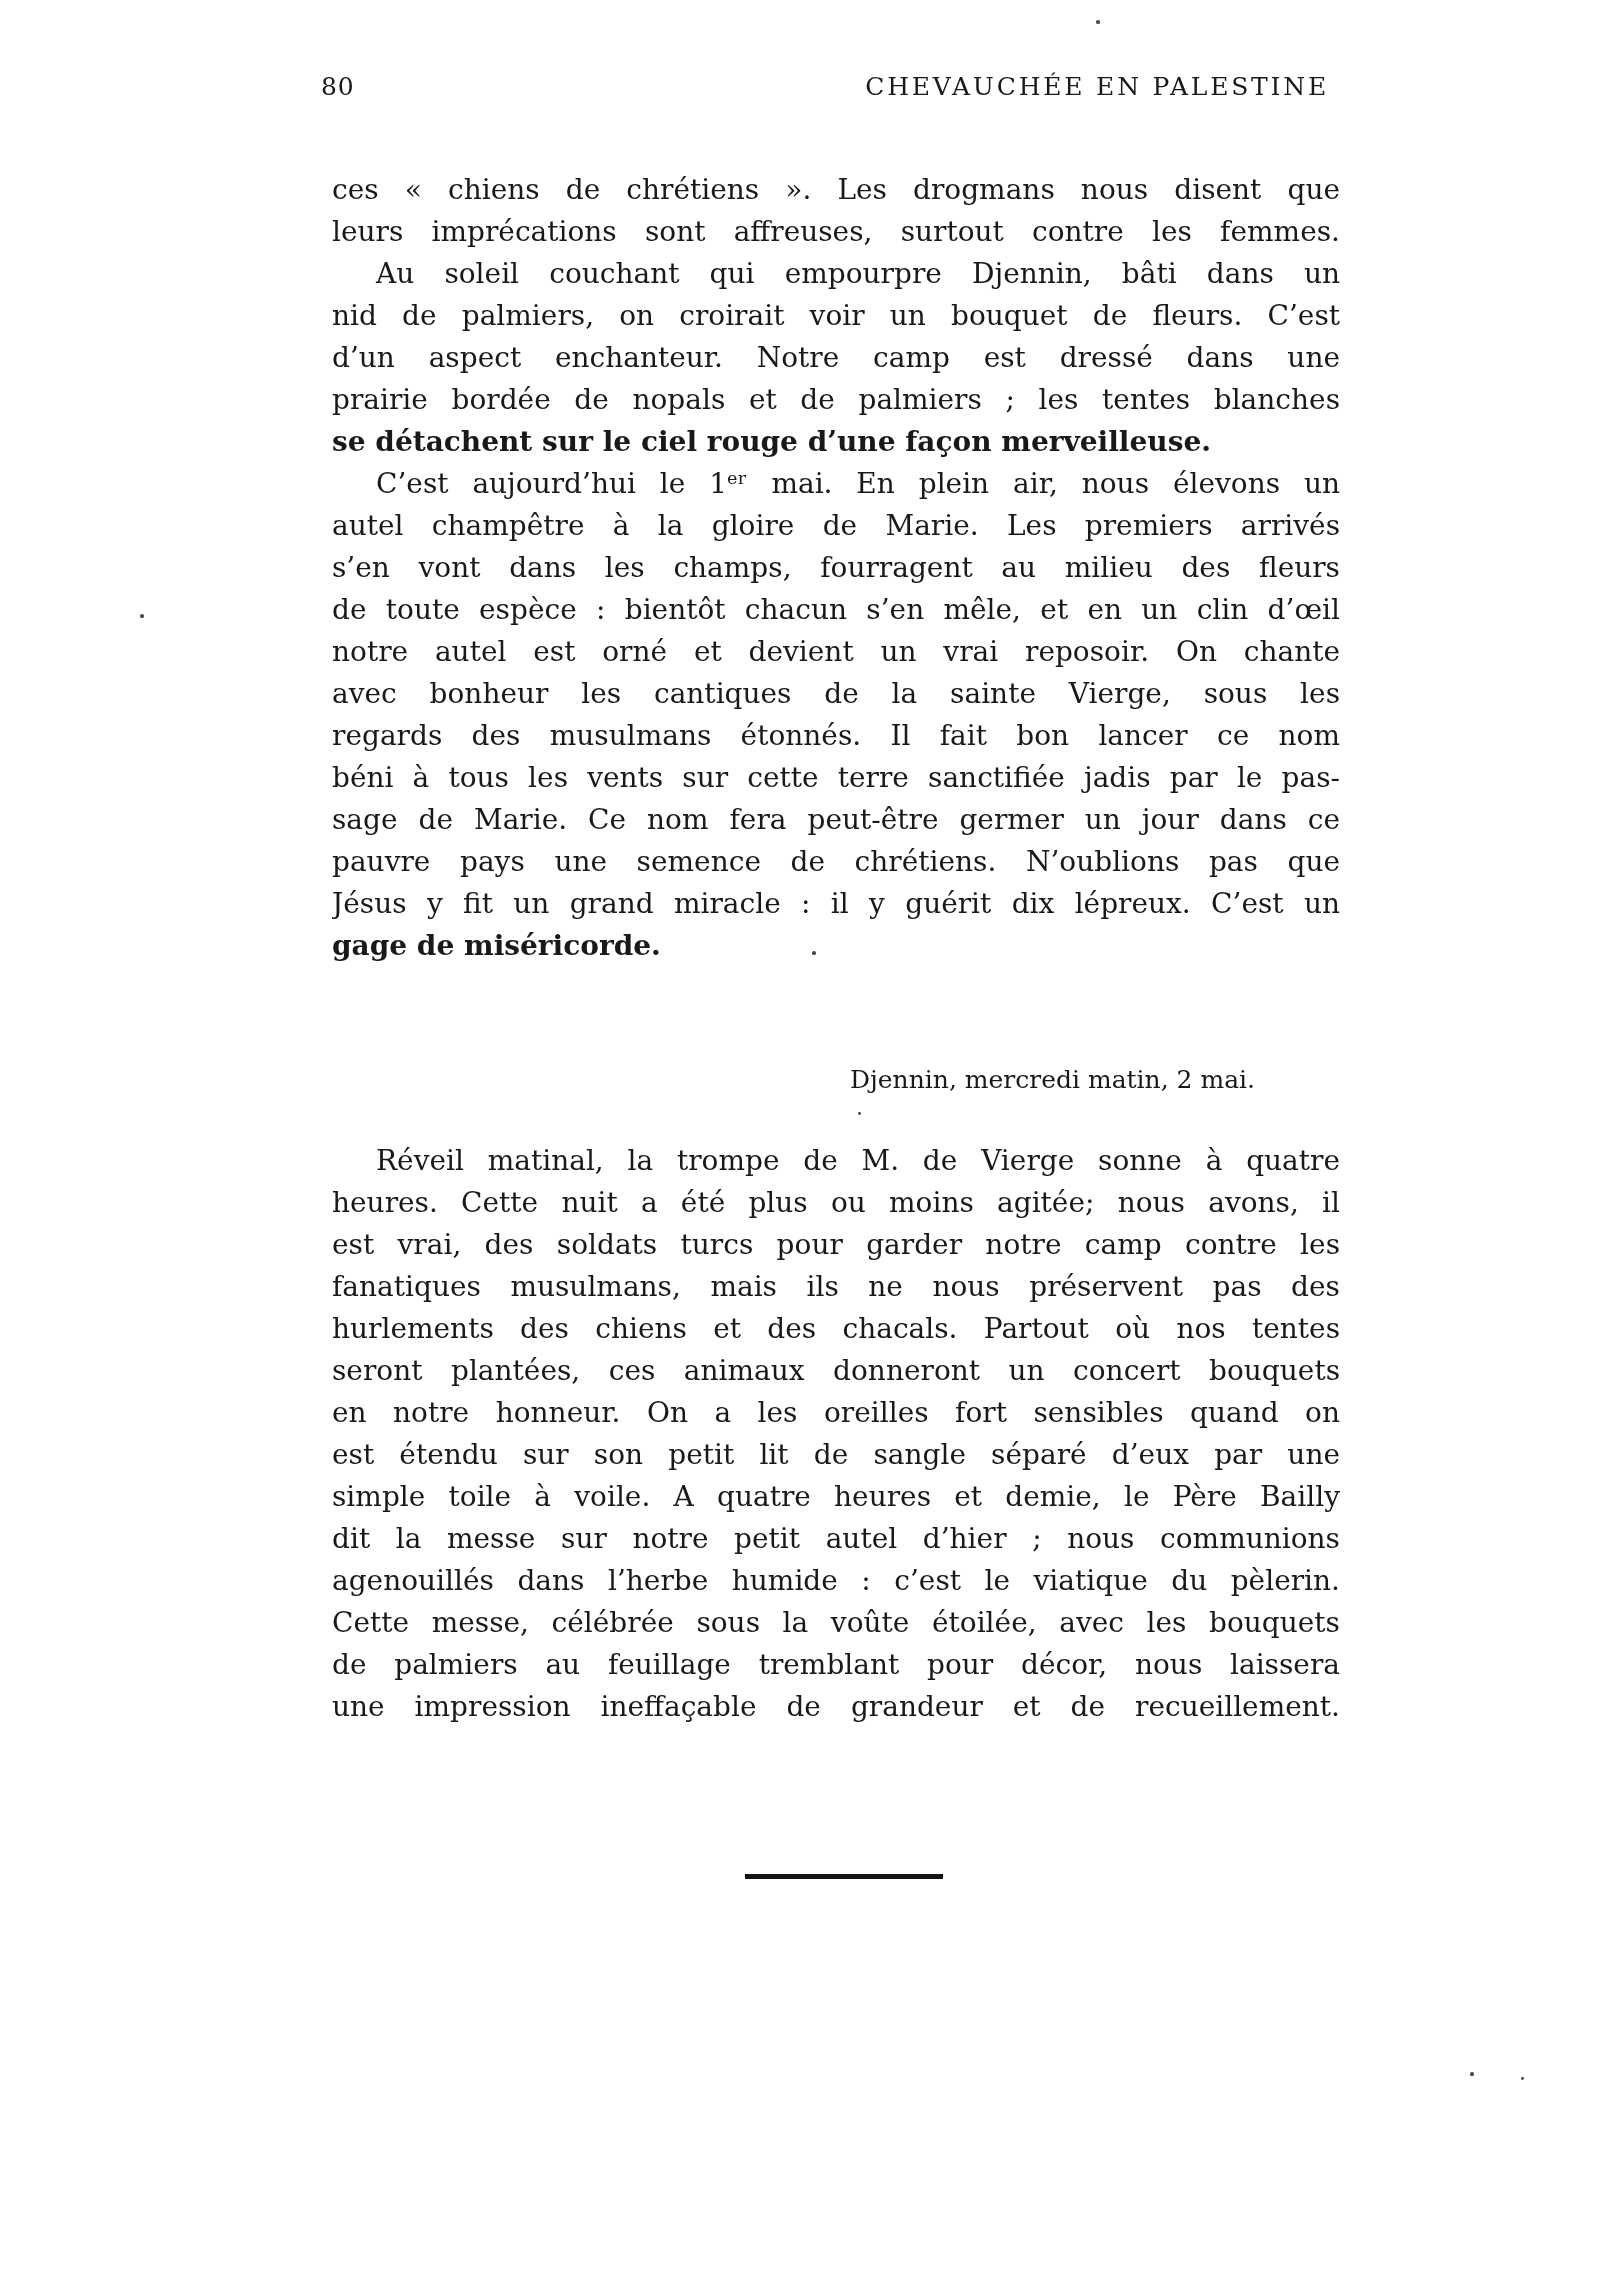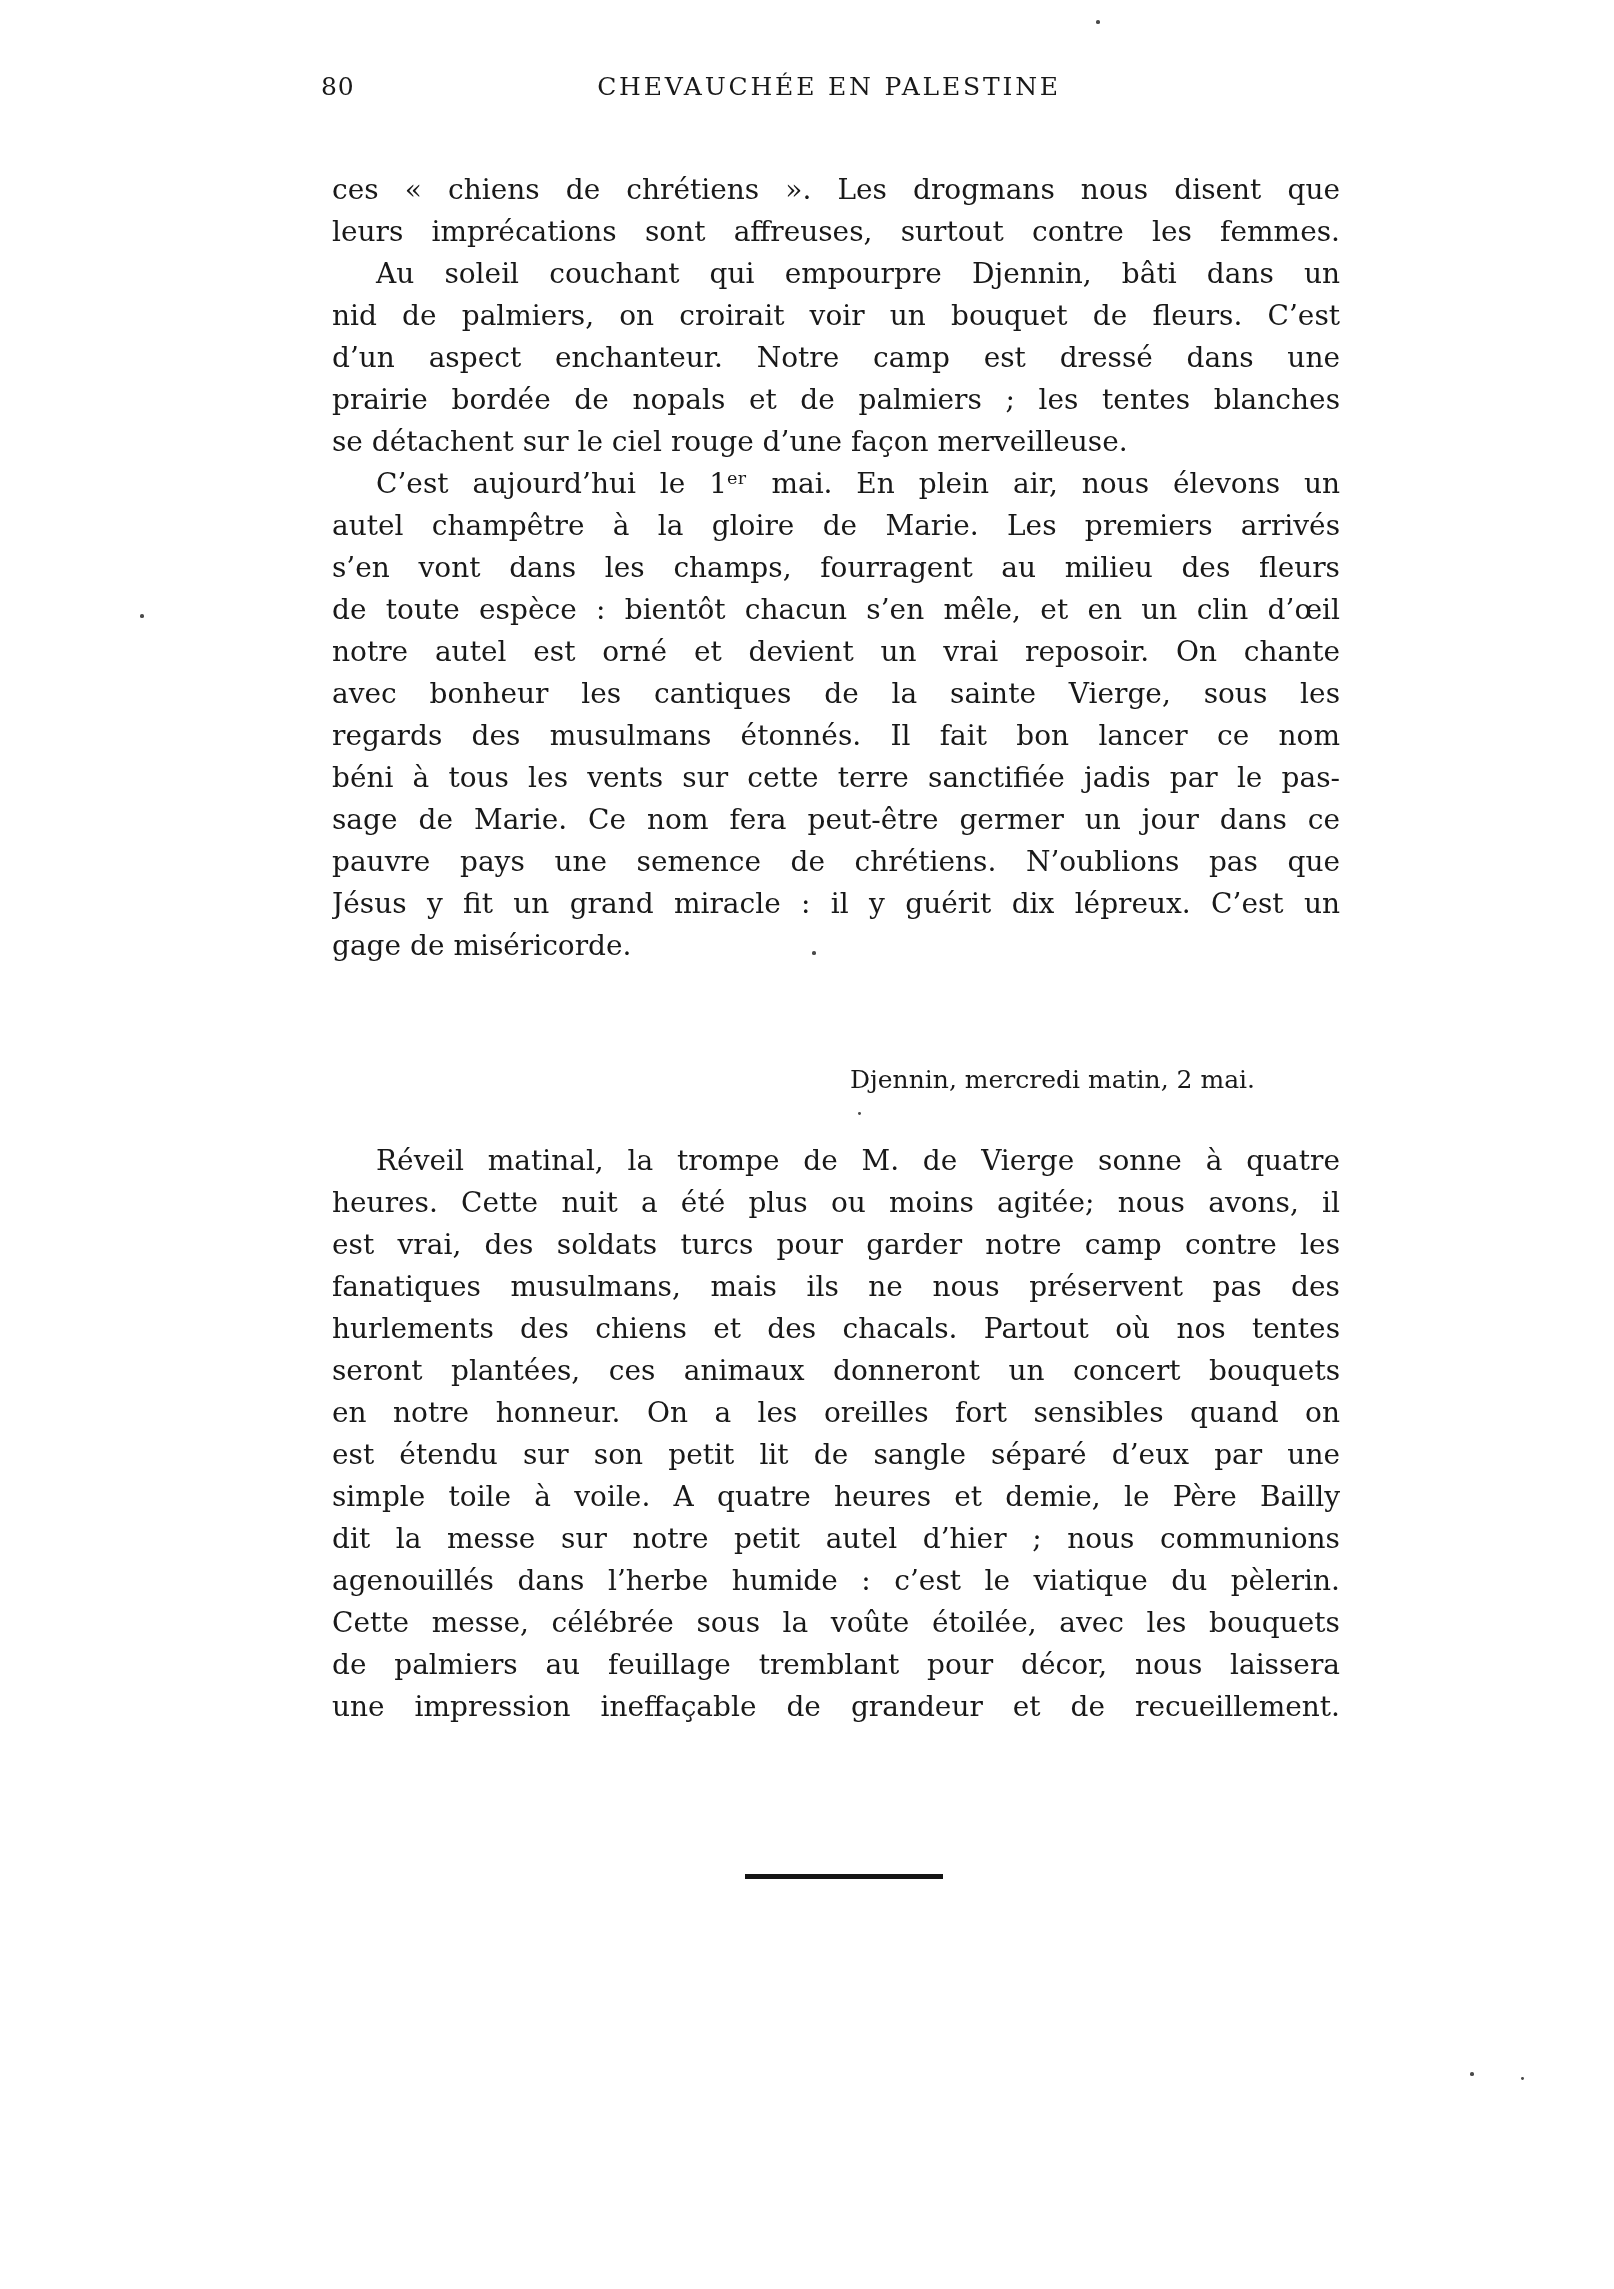--- a/index.html
+++ b/index.html
@@ -26,41 +26,41 @@
     position: absolute;
     left: 0;
     top: 0;
     letter-spacing: 0.9px;
   }
   .title {
     position: absolute;
     left: 8px;
     right: 0;
     top: 0;
-    text-align: center;
+    text-align: right;
     letter-spacing: 2.8px;
     white-space: nowrap;
   }
   .column {
     position: absolute;
     left: 332px;
     top: 169px;
     width: 1008px;
     font-size: 28px;
     line-height: 42px;
   }
   .paragraph { margin: 0; }
   .line {
     text-align: justify;
     text-align-last: justify;
     height: 42px;
     overflow: hidden;
   }
   .line.indent { text-indent: 44px; }
-  .line.short { text-align-last: left; }
+  .line.short { text-align-last: left; font-weight: bold; }
   .dateline {
     margin-top: 92px;
     margin-bottom: 39px;
     text-align: right;
     padding-right: 85px;
     font-size: 25px;
     line-height: 42px;
   }
   .end-rule {
     margin-top: 146px;

